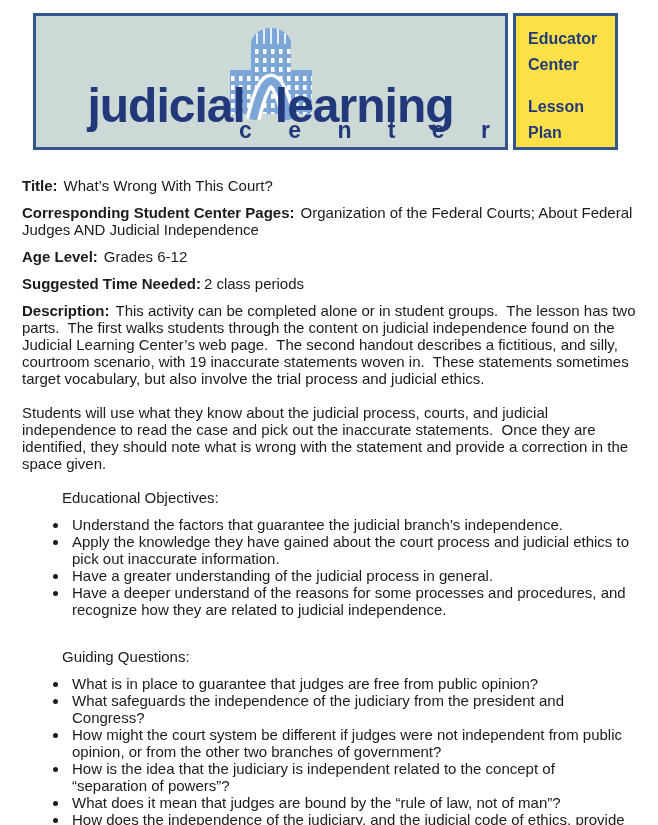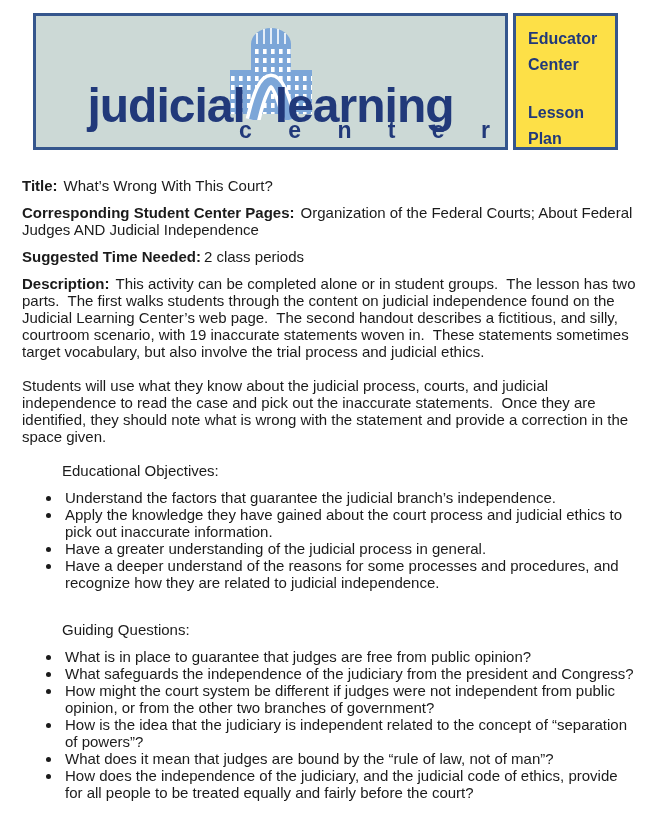--- a/index.html
+++ b/index.html
@@ -30,36 +30,36 @@
     text-align:right;font-weight:bold;font-size:23px;line-height:1;
     letter-spacing:15px;text-indent:15px;color:#21397a;
   }
   .badge-box{
     box-sizing:border-box;width:105px;height:137px;flex:none;
     background:#fde047;border:3px solid #35568d;
     padding:10px 6px 0 12px;
     font-weight:bold;font-size:16px;line-height:26px;color:#21397a;
   }
   .badge-line{white-space:nowrap;}
-  .badge-line.gap-above{margin-top:22px;}
+  .badge-line.gap-above{margin-top:16px;}
   
   .content{
     position:absolute;left:22px;top:177px;width:616px;
     font-size:15px;line-height:17px;
   }
   .content p{margin:0 0 10px 0;}
   .content p.mb17{margin-bottom:17px;}
   .lbl{font-weight:bold;}
   .lbl.sp2{margin-right:6px;}
   .lbl.sp1{margin-right:3px;}
   .val{white-space:pre-wrap;}
   .heading{font-weight:normal;margin:0;padding-left:40px;}
   .intro{margin:0;}
   ul.bullets{
-    list-style:disc outside;margin:0;padding:0 0 0 40px;
+    list-style:disc outside;margin:7px;padding:0 0 0 40px;
   }
   ul.bullets li{padding-left:3px;margin:0;}
   ul.objectives{margin-bottom:30px;}
 </style>
 </head>
 <body>
 
 <div class="header">
   <div class="logo-box">
     <svg class="logo-art" width="132" height="100" viewBox="0 0 132 100">
@@ -94,20 +94,21 @@
     <div class="badge-line gap-above">Lesson</div>
     <div class="badge-line">Plan</div>
   </div>
 </div>
 
 <div class="content">
   <p><b class="lbl sp2">Title:</b><span class="val">What’s Wrong With This Court?</span></p>
 
   <p><b class="lbl sp2">Corresponding Student Center Pages:</b><span class="val">Organization of the Federal Courts; About Federal Judges AND Judicial Independence</span></p>
 
+  <p><b class="lbl sp2">Age Level:</b><span class="val">Grades 6-12</span></p>
 
   <p><b class="lbl sp1">Suggested Time Needed:</b><span class="val">2 class periods</span></p>
 
   <p class="mb17"><b class="lbl sp2">Description:</b><span class="val">This activity can be completed alone or in student groups.  The lesson has two parts.  The first walks students through the content on judicial independence found on the Judicial Learning Center’s web page.  The second handout describes a fictitious, and silly, courtroom scenario, with 19 inaccurate statements woven in.  These statements sometimes target vocabulary, but also involve the trial process and judicial ethics.</span></p>
 
   <p class="mb17"><span class="val">Students will use what they know about the judicial process, courts, and judicial independence to read the case and pick out the inaccurate statements.  Once they are identified, they should note what is wrong with the statement and provide a correction in the space given.</span></p>
 
   <p class="heading">Educational Objectives:</p>
   <ul class="bullets objectives">
     <li>Understand the factors that guarantee the judicial branch’s independence.</li>

